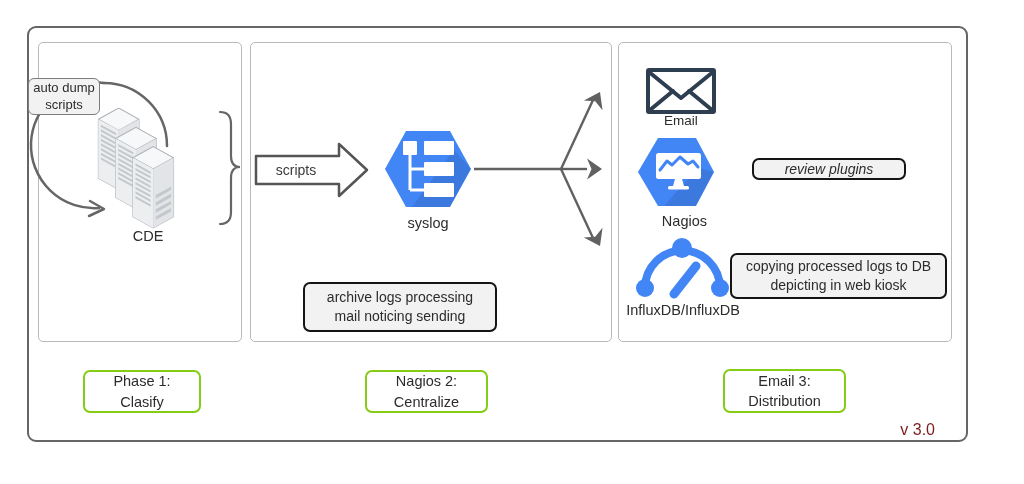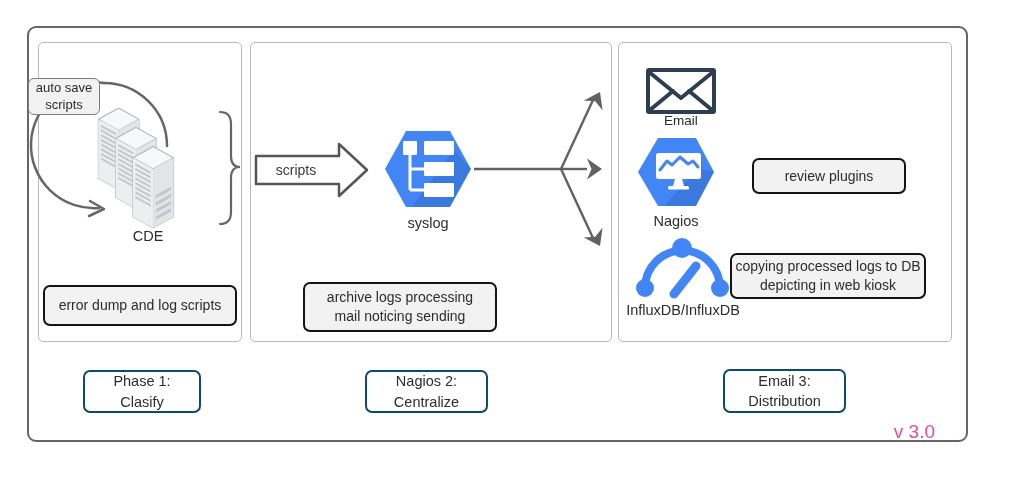--- a/index.html
+++ b/index.html
@@ -29,24 +29,24 @@
     background:#f2f2f2;border:2px solid #141414;border-radius:7px;
     font-size:14px;line-height:1.35;color:#2c2c2c;white-space:pre-line;box-sizing:border-box;
   }
   .callout-box{
     z-index:3;display:flex;align-items:center;justify-content:center;text-align:center;
     background:#f2f2f2;border:1.5px solid #7d7d7d;border-radius:6px;
     font-size:13px;line-height:1.3;color:#2c2c2c;white-space:pre-line;box-sizing:border-box;
   }
   .phase-box{
     z-index:2;display:flex;align-items:center;justify-content:center;text-align:center;
-    background:#ffffff;border:2px solid #0c4a6e;border-radius:7px;
+    background:#ffffff;border:2px solid #84cc16;border-radius:7px;
     font-size:14.5px;line-height:1.4;color:#2c2c2c;white-space:pre-line;box-sizing:border-box;
   }
-  .version{z-index:2;font-size:19px;color:#ec4899;text-align:right;}
+  .version{z-index:2;font-size:16px;color:#7f1d1d;text-align:right;}
   .arrow-label{z-index:2;text-align:center;font-size:14px;color:#3a3a3a;}
 </style>
 </head>
 <body>
 
 <div class="canvas">
 
   <div class="abs outer-frame"></div>
 
   <div class="abs panel panel-1"></div>
@@ -102,26 +102,25 @@
           <rect x="2.5" y="41" width="15" height="3.4"></rect>
             <rect x="2.5" y="48" width="15" height="3.4"></rect>
         </g>
       </g>
     </defs>
     <use href="#tower" x="0" y="0"></use>
     <use href="#tower" x="17" y="19"></use>
     <use href="#tower" x="34" y="38"></use>
   </svg>
 
-  <div class="abs callout-box" style="left:28px;top:78px;width:72px;height:37px;">auto save
+  <div class="abs callout-box" style="left:28px;top:78px;width:72px;height:37px;">auto dump
 scripts</div>
 
   <div class="abs lbl" style="left:118px;top:227px;width:60px;">CDE</div>
 
-  <div class="abs note-box" style="left:43px;top:285px;width:194px;height:41px;">error dump and log scripts</div>
 
   <div class="abs arrow-label" style="left:260px;top:162px;width:72px;">scripts</div>
 
   <svg class="abs icon-wrap" style="left:383px;top:128px;" width="90" height="82" viewBox="0 0 90 82">
     <defs>
         <clipPath id="hexclip1">
           <polygon points="2,41 23,3 67,3 88,41 67,79 23,79"></polygon>
         </clipPath>
       </defs>
     <polygon points="2,41 23,3 67,3 88,41 67,79 23,79" fill="#4285f4"></polygon>
@@ -160,34 +159,34 @@
           <polygon points="2,40 22,6 60,6 78,40 60,74 22,74"></polygon>
         </clipPath>
       </defs>
     <polygon points="2,40 22,6 60,6 78,40 60,74 22,74" fill="#4285f4"></polygon>
     <polygon points="62,36 78,40 60,74 28,74" fill="#000" opacity="0.09" clip-path="url(#hexclip2)"></polygon>
     <rect x="20" y="21" width="45" height="26" rx="2.5" fill="#ffffff"></rect>
     <polyline points="24,38 31,29 36,33 44,25 52,32 57,29 62,35" fill="none" stroke="#4285f4" stroke-width="3" stroke-linecap="round" stroke-linejoin="round"></polyline>
     <polygon points="39,47 46,47 48,54 37,54" fill="#ffffff"></polygon>
     <rect x="32" y="54" width="21" height="3.5" rx="1.5" fill="#ffffff"></rect>
   </svg>
-  <div class="abs lbl" style="left:645px;top:212px;width:62px;">Nagios</div>
+  <div class="abs lbl" style="left:645px;top:212px;width:62px;text-align:right;">Nagios</div>
 
-  <div class="abs note-box" style="left:752px;top:158px;width:154px;height:36px;">review plugins</div>
+  <div class="abs note-box" style="left:752px;top:158px;width:154px;height:22px;font-style:italic;">review plugins</div>
 
   <svg class="abs icon-wrap" style="left:630px;top:238px;" width="105" height="66" viewBox="0 0 105 66">
     <path d="M 15 50 A 37.5 37.5 0 0 1 90 50" fill="none" stroke="#4285f4" stroke-width="8" stroke-linecap="round"></path>
     <circle cx="15" cy="50" r="9" fill="#4285f4"></circle>
     <circle cx="52" cy="10" r="10" fill="#4285f4"></circle>
     <circle cx="90" cy="50" r="9" fill="#4285f4"></circle>
     <line x1="44" y1="56" x2="66" y2="28" stroke="#4285f4" stroke-width="9" stroke-linecap="round"></line>
   </svg>
   <div class="abs lbl" style="left:617px;top:301px;width:132px;">InfluxDB/InfluxDB</div>
 
-  <div class="abs note-box" style="left:730px;top:253px;width:196px;height:46px;">copying processed logs to DB
+  <div class="abs note-box" style="left:730px;top:253px;width:217px;height:46px;">copying processed logs to DB
 depicting in web kiosk</div>
 
   <div class="abs phase-box" style="left:83px;top:370px;width:118px;height:43px;">Phase 1:
 Clasify</div>
   <div class="abs phase-box" style="left:365px;top:370px;width:123px;height:43px;">Nagios 2:
 Centralize</div>
   <div class="abs phase-box" style="left:723px;top:369px;width:123px;height:44px;">Email 3:
 Distribution</div>
 
   <div class="abs version" style="left:860px;top:421px;width:75px;">v 3.0</div>

